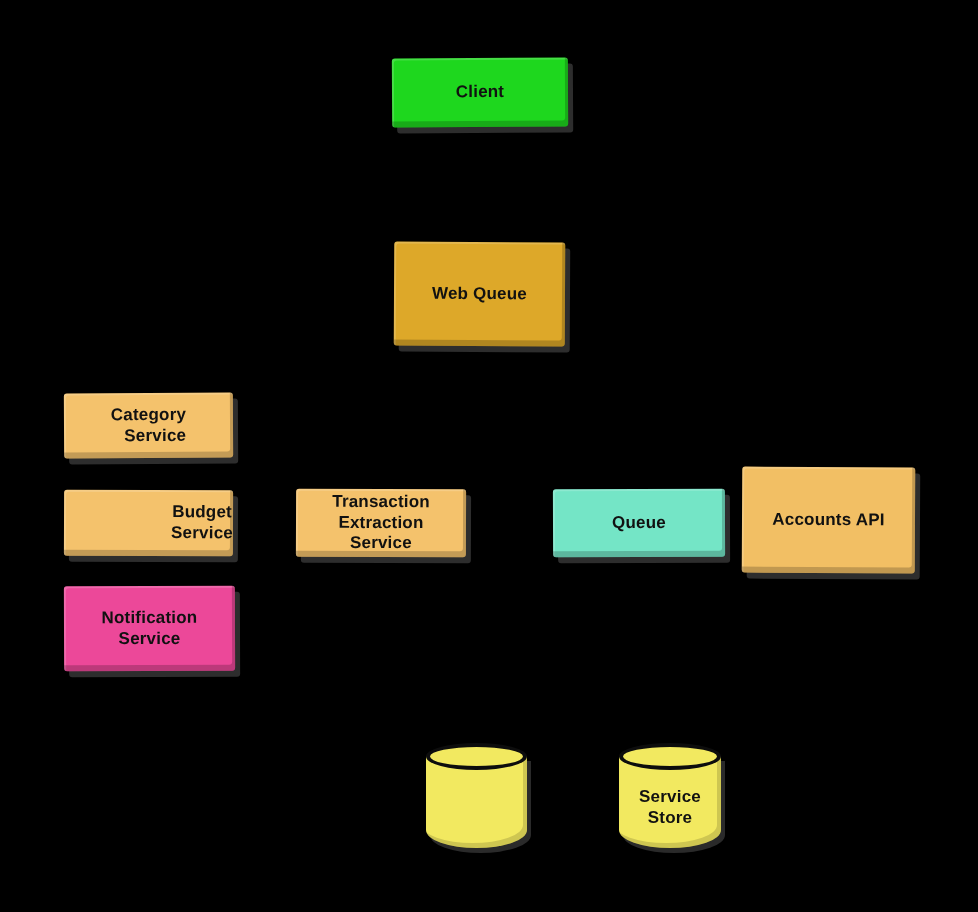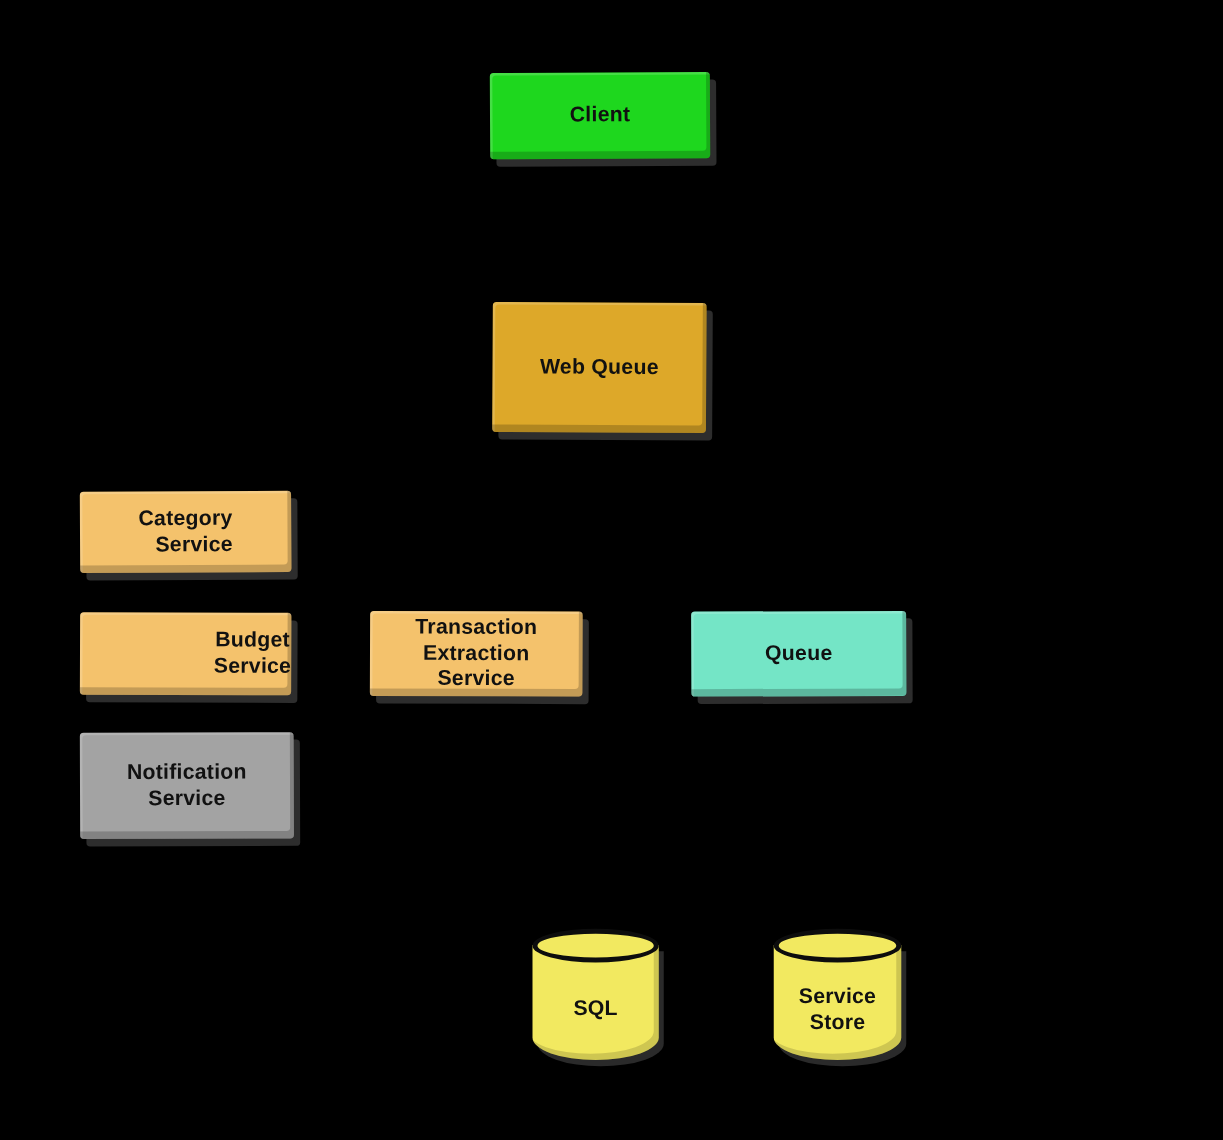--- a/index.html
+++ b/index.html
@@ -78,40 +78,42 @@
   <div class="node box" style="left: 64px; top: 393px; width: 169px; height: 65px; transform: rotate(-0.3deg); background: rgb(244, 194, 108); text-align: right;">
     <span class="label">Category
 Service</span>
   </div>
 
   <div class="node box" style="left: 64px; top: 490px; width: 169px; height: 66px; transform: rotate(0.2deg); background: rgb(244, 194, 108); justify-content: flex-end;">
     <span class="label">Budget
 Service</span>
   </div>
 
-  <div class="node box" style="left: 64px; top: 586px; width: 171px; height: 85px; transform: rotate(-0.2deg); background: #a3a3a3;">
+  <div class="node box" style="left: 64px; top: 586px; width: 171px; height: 85px; transform: rotate(-0.2deg); background: #ec4899;">
     <span class="label">Notification
 Service</span>
   </div>
 
   <div class="node box" style="left: 296px; top: 489px; width: 170px; height: 68px; transform: rotate(0.2deg); background: rgb(244, 194, 108); align-items: center;">
     <span class="label">Transaction
 Extraction
 Service</span>
   </div>
 
   <div class="node box" style="left: 520px; top: 489px; width: 172px; height: 68px; transform: rotate(-0.2deg); background: rgb(116, 229, 198); margin-left: 33px;">
     <span class="label">Queue</span>
   </div>
 
+  <div class="node box" style="left: 742px; top: 467px; width: 173px; height: 106px; transform: rotate(0.3deg); background: rgb(242, 191, 100);">
+    <span class="label">Accounts API</span>
+  </div>
 
   <div class="node cylinder" style="left:426px; top:743px; width:101px; height:105px;">
     <span class="cyl-body" style="background: rgb(242, 233, 96);"></span>
     <span class="cyl-top" style="background: rgb(242, 233, 96);"></span>
-    <span class="label cyl-label">SQL</span>
   </div>
 
   <div class="node cylinder" style="left:619px; top:743px; width:102px; height:105px;">
     <span class="cyl-body" style="background: rgb(242, 233, 96);"></span>
     <span class="cyl-top" style="background: rgb(242, 233, 96);"></span>
     <span class="label cyl-label">Service
 Store</span>
   </div>
 
 </div>

